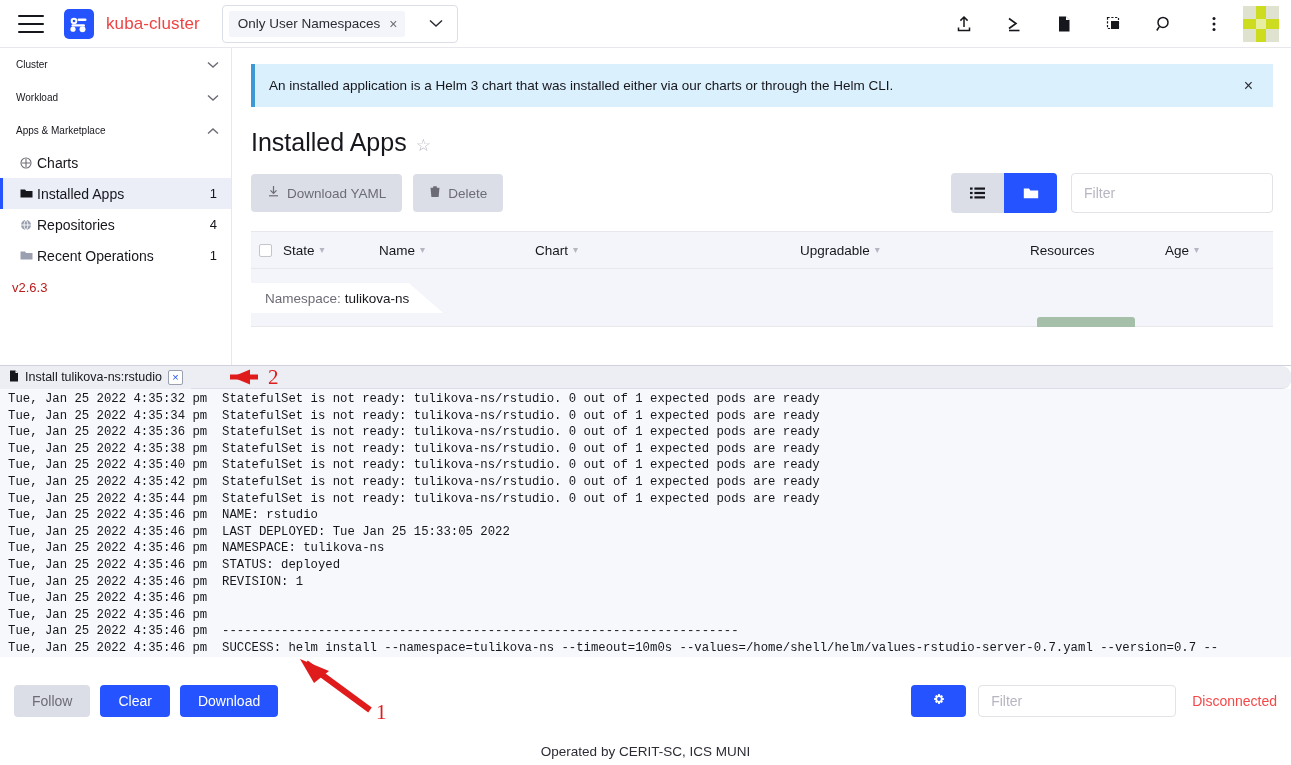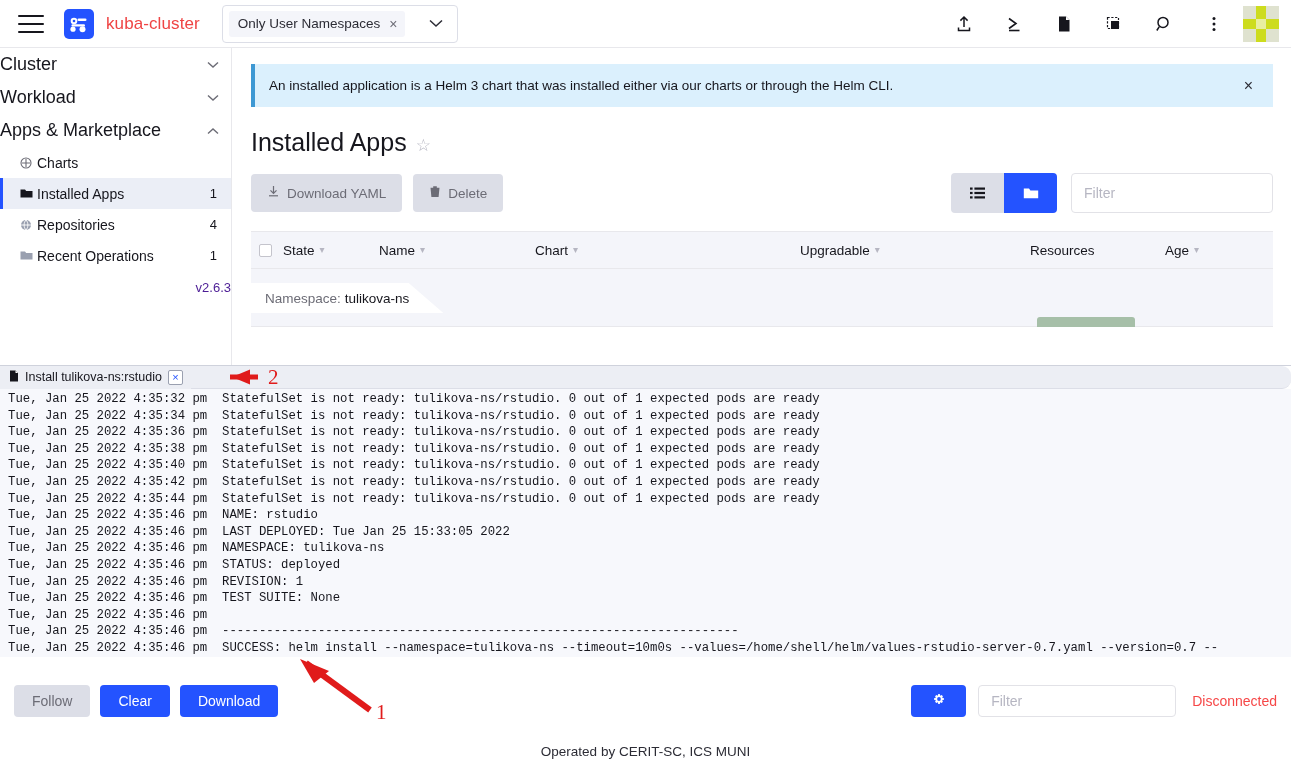--- a/index.html
+++ b/index.html
@@ -53,40 +53,40 @@
   .avatar .vbar { position:absolute; left: 13px; top:0; width: 10px; height: 36px; background:#cddc1e; }
   .avatar .hbar { position:absolute; top: 13px; left:0; height: 10px; width: 36px; background:#cddc1e; }
   .avatar .sq { position:absolute; left:13px; top:13px; width:10px; height:10px; background:#e8eea0; }
 
   
   .sidebar {
     position: absolute; top: 48px; left: 0; width: 232px; height: 317px;
     background: #fff; border-right: 1px solid #e8e8ec; overflow: hidden;
   }
   .nav-group {
-    height: 33px; display: flex; align-items: center; padding: 0 12px 0 0;
-    font-size: 18px; color: #16161d; cursor: pointer;
+    height: 33px; display: flex; align-items: center; padding: 0 12px 0 16px;
+    font-size: 10px; color: #16161d; cursor: pointer;
   }
   .nav-group .label { flex: 1; }
   .nav-group .chev { color: #6c6c76; font-size: 11px; }
   .nav-item {
     height: 31px; display: flex; align-items: center; padding: 0 14px 0 20px;
     font-size: 14px; color: #16161d; cursor: pointer;
   }
   .nav-item.active { background: #ebeef6; border-left: 3px solid #2453ff; padding-left: 17px; }
   .nav-item .ico { width: 17px; display: inline-flex; align-items: center; color: #6c6c76; }
   .nav-item .ico svg { display:block; }
   .nav-item .label { flex: 1; }
   .nav-item .count { font-size: 13px; color: #16161d; }
   .cluster-tools {
     margin: 16px 12px 0 12px; height: 36px; border: 1px solid #dcdee7; border-radius: 4px;
     display: flex; align-items: center; justify-content: center; gap: 7px;
     font-size: 14px; color: #16161d; cursor: pointer; background:#fff;
   }
-  .version { padding: 9px 0 0 12px; font-size: 13px; color: #4c1d95; text-align: right; }
+  .version { padding: 9px 0 0 12px; font-size: 13px; color: #b91c1c; }
 
   
   .main {
     position: absolute; top: 48px; left: 233px; width: 1058px; height: 317px;
     background: #fff; overflow: hidden; padding: 16px 18px 0 18px;
   }
   .banner {
     height: 43px; background: #dbf0fd; border-left: 4px solid #3d98d3;
     display: flex; align-items: center; padding: 0 14px 0 14px; font-size: 13.5px; color: #16161d; gap: 44px;
   }
@@ -467,21 +467,21 @@
       <div class="log-line"><span class="log-ts">Tue, Jan 25 2022 4:35:36 pm</span><span class="log-msg">StatefulSet is not ready: tulikova-ns/rstudio. 0 out of 1 expected pods are ready</span></div>
       <div class="log-line"><span class="log-ts">Tue, Jan 25 2022 4:35:38 pm</span><span class="log-msg">StatefulSet is not ready: tulikova-ns/rstudio. 0 out of 1 expected pods are ready</span></div>
       <div class="log-line"><span class="log-ts">Tue, Jan 25 2022 4:35:40 pm</span><span class="log-msg">StatefulSet is not ready: tulikova-ns/rstudio. 0 out of 1 expected pods are ready</span></div>
       <div class="log-line"><span class="log-ts">Tue, Jan 25 2022 4:35:42 pm</span><span class="log-msg">StatefulSet is not ready: tulikova-ns/rstudio. 0 out of 1 expected pods are ready</span></div>
       <div class="log-line"><span class="log-ts">Tue, Jan 25 2022 4:35:44 pm</span><span class="log-msg">StatefulSet is not ready: tulikova-ns/rstudio. 0 out of 1 expected pods are ready</span></div>
       <div class="log-line"><span class="log-ts">Tue, Jan 25 2022 4:35:46 pm</span><span class="log-msg">NAME: rstudio</span></div>
       <div class="log-line"><span class="log-ts">Tue, Jan 25 2022 4:35:46 pm</span><span class="log-msg">LAST DEPLOYED: Tue Jan 25 15:33:05 2022</span></div>
       <div class="log-line"><span class="log-ts">Tue, Jan 25 2022 4:35:46 pm</span><span class="log-msg">NAMESPACE: tulikova-ns</span></div>
       <div class="log-line"><span class="log-ts">Tue, Jan 25 2022 4:35:46 pm</span><span class="log-msg">STATUS: deployed</span></div>
       <div class="log-line"><span class="log-ts">Tue, Jan 25 2022 4:35:46 pm</span><span class="log-msg">REVISION: 1</span></div>
-      <div class="log-line"><span class="log-ts">Tue, Jan 25 2022 4:35:46 pm</span><span class="log-msg">TEST SUITE: None</span></div>
+      <div class="log-line"><span class="log-ts">Tue, Jan 25 2022 4:35:46 pm</span></div>
       <div class="log-line"><span class="log-ts">Tue, Jan 25 2022 4:35:46 pm</span><span class="log-msg"></span></div>
       <div class="log-line"><span class="log-ts">Tue, Jan 25 2022 4:35:46 pm</span><span class="log-msg">----------------------------------------------------------------------</span></div>
       <div class="log-line"><span class="log-ts">Tue, Jan 25 2022 4:35:46 pm</span><span class="log-msg">SUCCESS: helm install --namespace=tulikova-ns --timeout=10m0s --values=/home/shell/helm/values-rstudio-server-0.7.yaml --version=0.7 --wait=true rstudio /home/shell/helm/rstudio-server-0.7.tgz</span></div>
 
     </div>
 
     <div class="log-footer">
       <button class="fbtn grey">Follow</button>
       <button class="fbtn blue">Clear</button>
       <button class="fbtn blue">Download</button>

